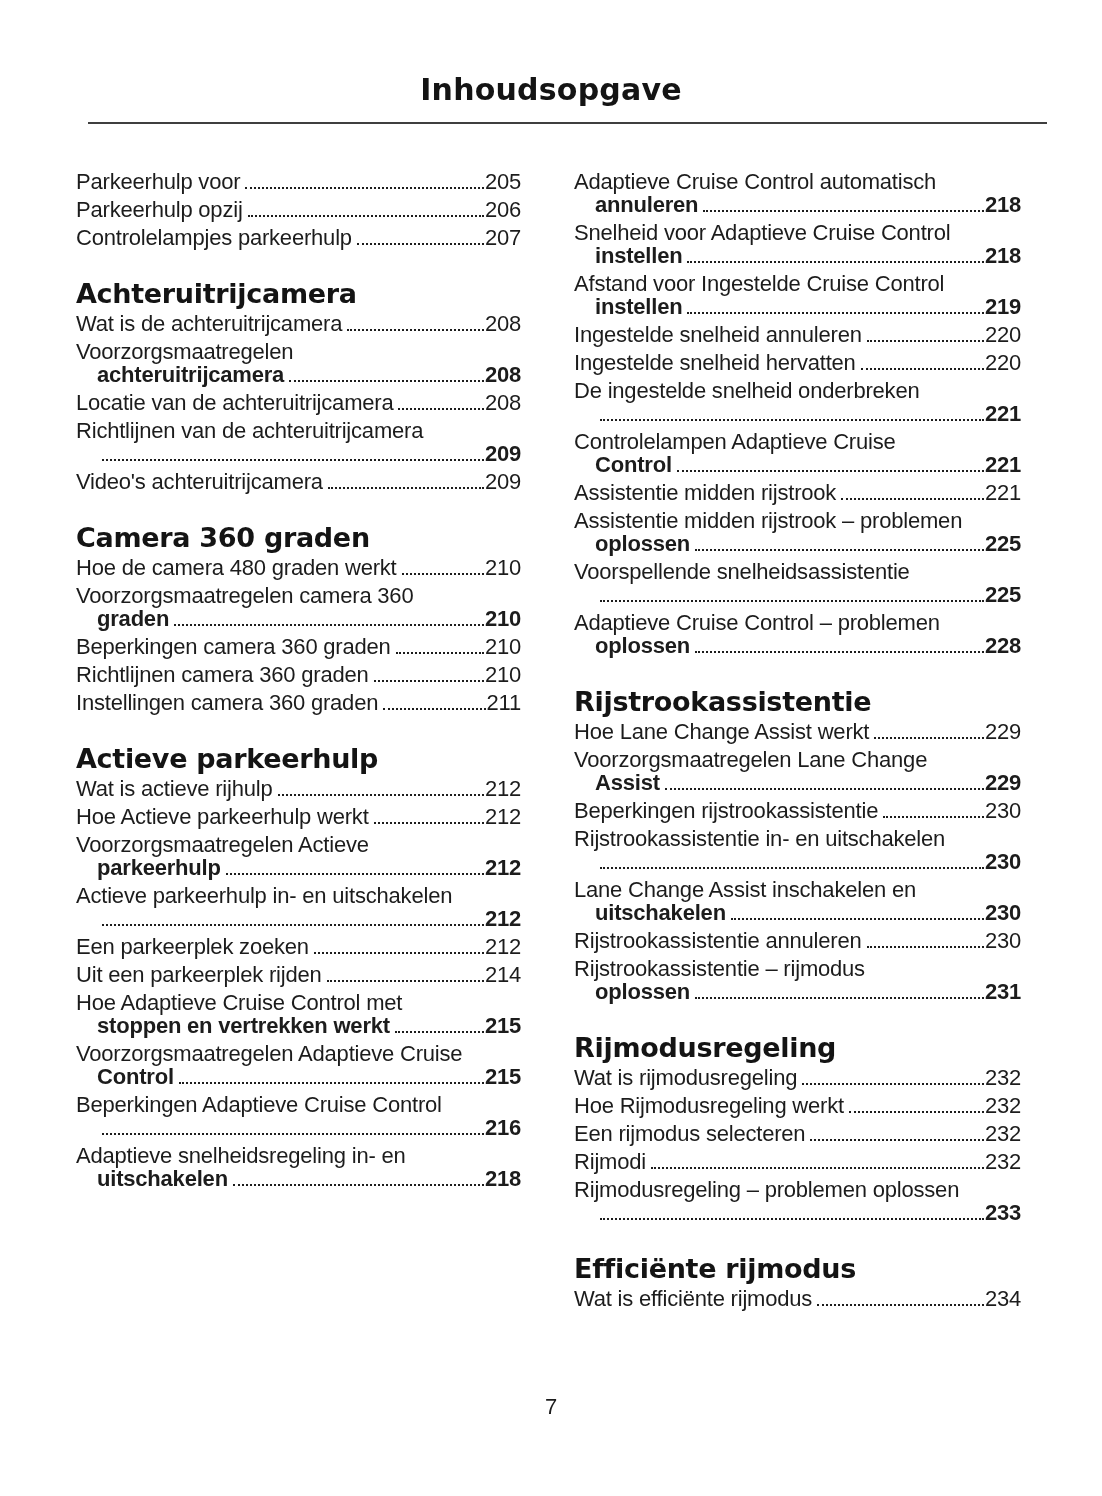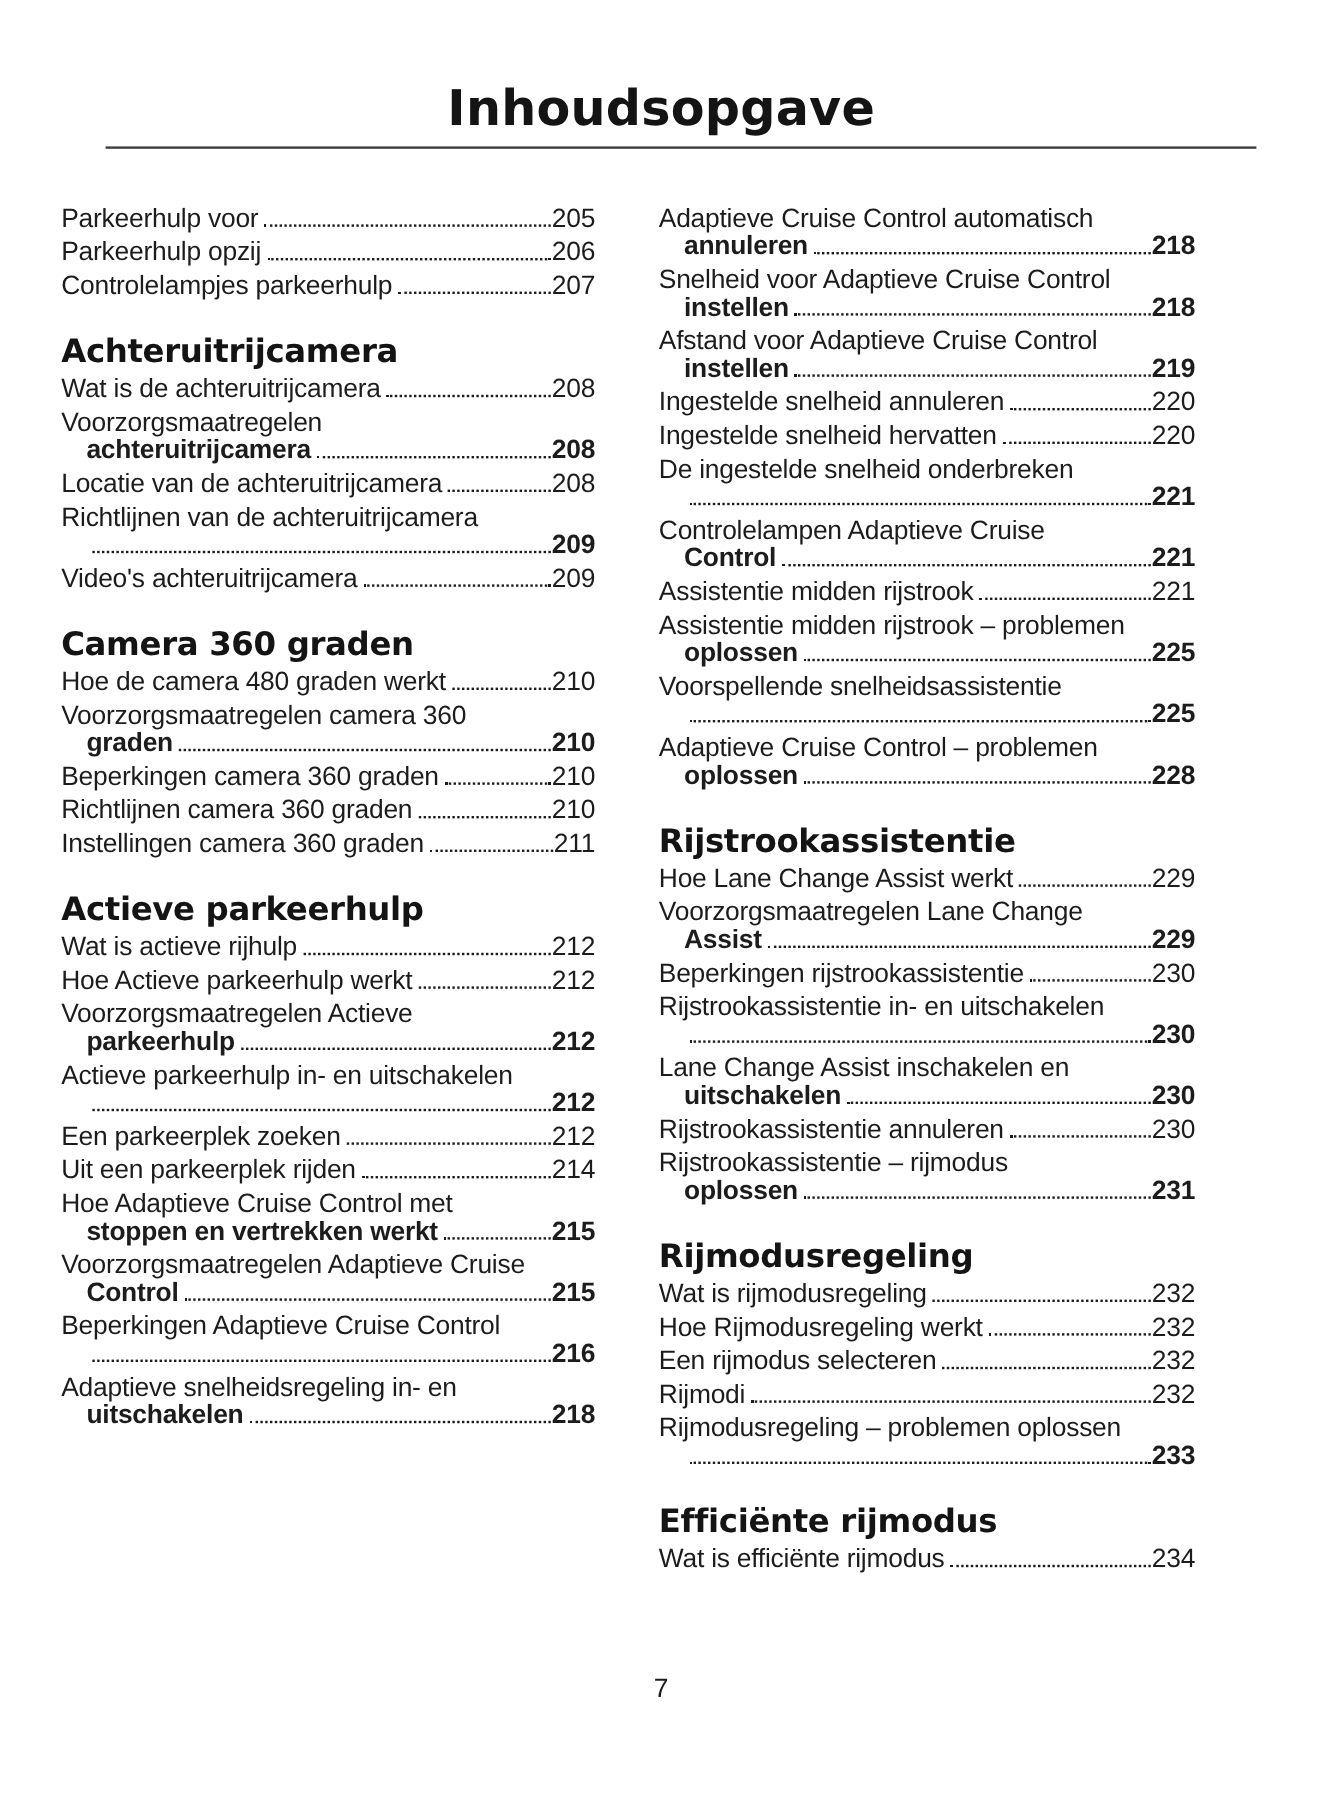--- a/index.html
+++ b/index.html
@@ -10,34 +10,34 @@
     position: relative;
     overflow: hidden;
     font-family: "Liberation Sans", "DejaVu Sans", sans-serif;
     color: #1c1c1c;
   }
   .header { padding-top: 70px; text-align: center; }
   .title {
     margin: 0;
     font-family: "DejaVu Sans", sans-serif;
     font-weight: bold;
-    font-size: 41px;
+    font-size: 30px;
     line-height: 40px;
     color: #141414;
     letter-spacing: 0.2px;
   }
   .rule {
     height: 0;
     border-top: 2px solid #3f3f3f;
     margin: 12px 55px 0 88px;
   }
   .columns {
     display: flex;
     gap: 53px;
-    margin: 46px 0 0 51px;
+    margin: 46px 0 0 76px;
   }
   .toc-col { width: 445px; flex: 0 0 445px; }
   .toc-col:last-child { flex: 0 0 447px; width: 447px; }
   .toc-heading {
     font-family: "DejaVu Sans", sans-serif;
     font-weight: bold;
     font-size: 27px;
     line-height: 34px;
     margin-top: 28px;
     margin-bottom: 1px;
@@ -289,21 +289,21 @@
             <span class="txt">Snelheid voor Adaptieve Cruise Control</span>
           </div>
           <div class="toc-line cont">
             <span class="txt">instellen</span>
             <span class="dots"></span>
             <span class="pg">218</span>
           </div>
         </div>
         <div class="toc-entry">
           <div class="toc-line">
-            <span class="txt">Afstand voor Adaptieve Cruise Control</span>
+            <span class="txt">Afstand voor Ingestelde Cruise Control</span>
           </div>
           <div class="toc-line cont">
             <span class="txt">instellen</span>
             <span class="dots"></span>
             <span class="pg">219</span>
           </div>
         </div>
         <div class="toc-entry">
           <div class="toc-line">
             <span class="txt">Ingestelde snelheid annuleren</span>

